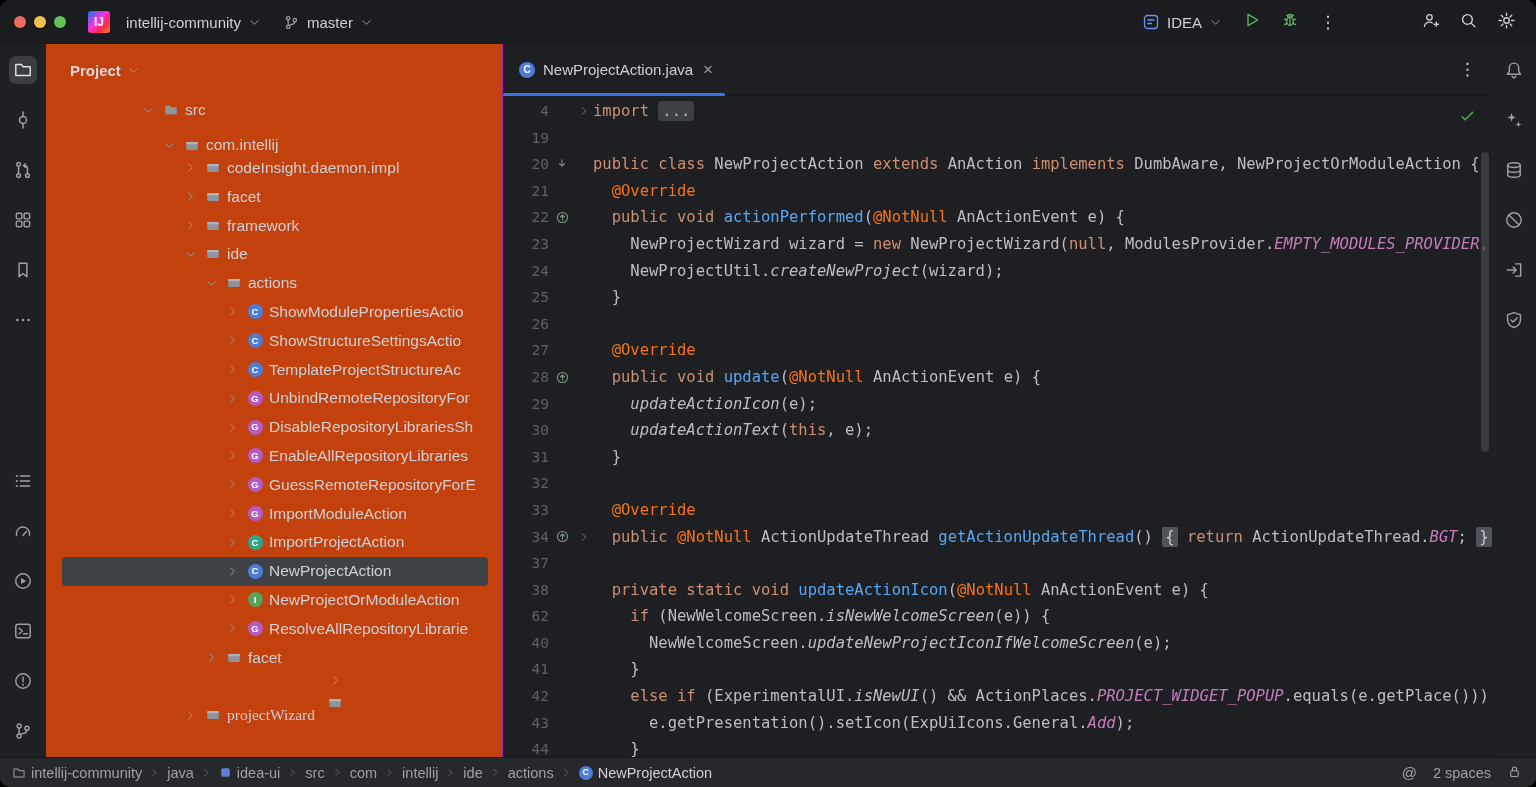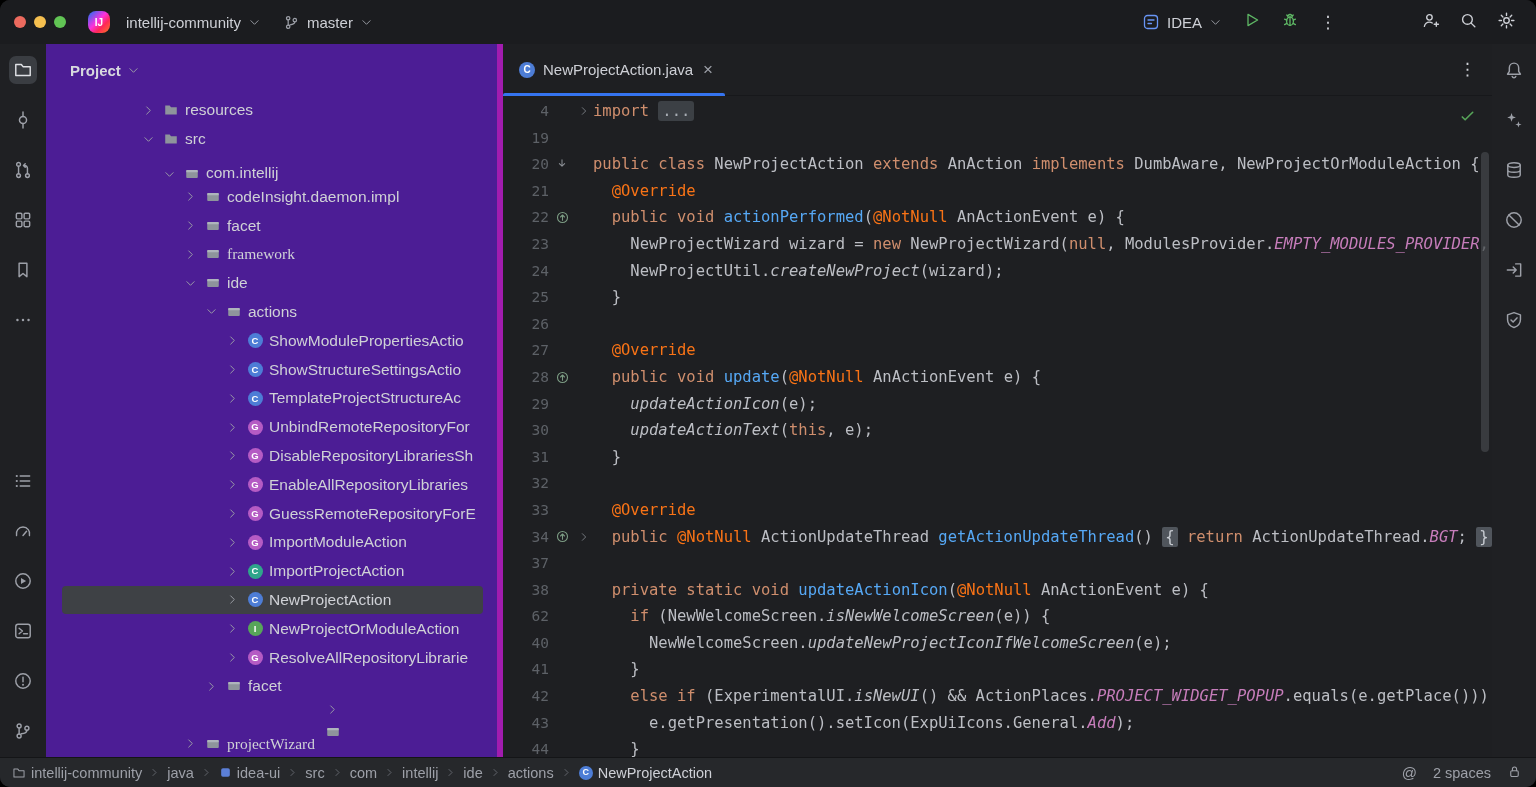--- a/index.html
+++ b/index.html
@@ -6,38 +6,38 @@
   html,body{width:1536px;height:787px;overflow:hidden;background:#000;}
   body{font-family:"Liberation Sans",sans-serif;-webkit-font-smoothing:antialiased;color:#bcbec4}
   .window{width:1536px;height:787px;background:#1e1f22;border-radius:10px;overflow:hidden;display:flex;flex-direction:column}
   button{background:none;border:0;color:inherit;font:inherit;cursor:default}
 
   
   .titlebar{height:44px;flex:0 0 44px;background:#1b1c1f;display:flex;align-items:center;padding:0 14px 0 14px;gap:6px}
   .traffic{display:flex;gap:8px;margin-right:16px}
   .tl{width:12px;height:12px;border-radius:50%;display:inline-block}
   .tl.red{background:#ec6a5e}.tl.yellow{background:#f5bf4f}.tl.green{background:#61c454}
-  .app-logo{width:22px;height:22px;border-radius:8px;background:linear-gradient(135deg,#1172f8,#fc31dd 45%,#fe2857 68%,#fd7923);color:#fff;font-size:10px;font-weight:bold;display:flex;align-items:center;justify-content:center;margin-right:2px;flex:0 0 22px}
+  .app-logo{width:22px;height:22px;border-radius:3px;background:linear-gradient(135deg,#1172f8,#fc31dd 45%,#fe2857 68%,#fd7923);color:#fff;font-size:12px;font-weight:bold;display:flex;align-items:center;justify-content:center;margin-right:2px;flex:0 0 22px}
   .tb-widget{display:inline-flex;align-items:center;gap:7px;padding:5px 8px;border-radius:7px;color:#ced0d6;font-size:15px}
   .tb-iconbtn{display:inline-flex;align-items:center;justify-content:center;width:32px;height:32px;border-radius:7px;color:#ced0d6}
   .tb-spacer{flex:1}
   .chev-icon{display:inline-flex;color:#9da0a8}
   .kebab{font-size:17px;color:#ced0d6}
   .gap-right{margin-left:64px}
 
   
   .main{flex:1;display:flex;min-height:0}
   .strip{width:46px;flex:0 0 46px;background:#1f2023;display:flex;flex-direction:column;align-items:center;padding:12px 0;gap:22px}
   .strip.right-strip{width:44px;flex-basis:44px}
   .sicon{width:28px;height:28px;border-radius:7px;display:flex;align-items:center;justify-content:center;color:#9da0a8;flex:0 0 auto}
   .sicon.active{background:#3a3d42;color:#dfe1e5}
   .sicon.push{margin-top:auto}
 
   
-  .project{width:457px;flex:0 0 457px;background:#4c1d95;border-right:6px solid #a21caf;display:flex;flex-direction:column;overflow:hidden}
+  .project{width:457px;flex:0 0 457px;background:#c2410c;border-right:1px solid #a21caf;display:flex;flex-direction:column;overflow:hidden}
   .panel-head{height:52px;flex:0 0 52px;display:flex;align-items:center;gap:6px;padding-left:24px;color:#d7d9de;font-weight:bold;font-size:15px}
   .tree{flex:1;overflow:hidden;padding:0 14px 0 16px;font-size:15.5px;color:#cfd1d6}
   .tree-row{display:flex;align-items:center;height:28.8px;border-radius:4px;gap:5px}
   .tree-row.selected{background:#3e4145}
   .chev{width:17px;height:16px;flex:0 0 17px;display:flex;align-items:center;justify-content:center;color:#9da0a8}
   .titem-icon{width:18px;height:16px;flex:0 0 18px;display:flex;align-items:center;justify-content:center}
   .tlabel{white-space:nowrap;overflow:hidden}
   .cicon{width:15px;height:15px;border-radius:50%;display:inline-flex;align-items:center;justify-content:center;font-size:9.5px;font-weight:bold;color:#fff;line-height:1}
 
   
@@ -275,51 +275,38 @@
         <span class="chev-icon" id="chev4">
             <svg width="13" height="13" viewBox="0 0 18 18" fill="none" stroke="currentColor" stroke-width="1.3" stroke-linecap="round" stroke-linejoin="round">
               <path d="M4 6.5l5 5 5-5"></path>
             </svg>
           </span>
       </div>
       <div class="tree" id="tree">
           <div class="tree-row" style="padding-left: 78px;">
             <span class="chev">
               <svg width="13" height="13" viewBox="0 0 18 18" fill="none" stroke="currentColor" stroke-width="1.3" stroke-linecap="round" stroke-linejoin="round">
-                <path d="M6.5 4l5 5-5 5"></path>
+                <path d="M4 6.5l5 5 5-5"></path>
               </svg>
             </span>
             <span class="titem-icon">
               <svg width="16" height="16" viewBox="0 0 18 18" fill="none" stroke="currentColor" stroke-width="1.3" stroke-linecap="round" stroke-linejoin="round">
                 <path d="M2.5 4h5l1.5 2h6.5v8h-13z" fill="#8E949C" stroke="none"></path>
               </svg>
             </span>
-            <span class="tlabel">resources</span>
-          </div>
-          <div class="tree-row" style="padding-left: 78px;">
+            <span class="tlabel">src</span>
+          </div>
+          <div class="tree-row" style="padding-left: 99px; align-items: flex-end;">
             <span class="chev">
               <svg width="13" height="13" viewBox="0 0 18 18" fill="none" stroke="currentColor" stroke-width="1.3" stroke-linecap="round" stroke-linejoin="round">
                 <path d="M4 6.5l5 5 5-5"></path>
               </svg>
             </span>
             <span class="titem-icon">
               <svg width="16" height="16" viewBox="0 0 18 18" fill="none" stroke="currentColor" stroke-width="1.3" stroke-linecap="round" stroke-linejoin="round">
-                <path d="M2.5 4h5l1.5 2h6.5v8h-13z" fill="#8E949C" stroke="none"></path>
-              </svg>
-            </span>
-            <span class="tlabel">src</span>
-          </div>
-          <div class="tree-row" style="padding-left: 99px; align-items: flex-end;">
-            <span class="chev">
-              <svg width="13" height="13" viewBox="0 0 18 18" fill="none" stroke="currentColor" stroke-width="1.3" stroke-linecap="round" stroke-linejoin="round">
-                <path d="M4 6.5l5 5 5-5"></path>
-              </svg>
-            </span>
-            <span class="titem-icon">
-              <svg width="16" height="16" viewBox="0 0 18 18" fill="none" stroke="currentColor" stroke-width="1.3" stroke-linecap="round" stroke-linejoin="round">
                 <rect x="2.5" y="4.5" width="13" height="9" rx="1" fill="#8E949C" stroke="none"></rect>
                 <rect x="2.5" y="4.5" width="13" height="2.6" rx="1" fill="#AEB4BC" stroke="none"></rect>
               </svg>
             </span>
             <span class="tlabel">com.intellij</span>
           </div>
           <div class="tree-row" style="padding-left: 120px;">
             <span class="chev">
               <svg width="13" height="13" viewBox="0 0 18 18" fill="none" stroke="currentColor" stroke-width="1.3" stroke-linecap="round" stroke-linejoin="round">
                 <path d="M6.5 4l5 5-5 5"></path>
@@ -340,21 +327,21 @@
               </svg>
             </span>
             <span class="titem-icon">
               <svg width="16" height="16" viewBox="0 0 18 18" fill="none" stroke="currentColor" stroke-width="1.3" stroke-linecap="round" stroke-linejoin="round">
                 <rect x="2.5" y="4.5" width="13" height="9" rx="1" fill="#8E949C" stroke="none"></rect>
                 <rect x="2.5" y="4.5" width="13" height="2.6" rx="1" fill="#AEB4BC" stroke="none"></rect>
               </svg>
             </span>
             <span class="tlabel">facet</span>
           </div>
-          <div class="tree-row" style="padding-left: 120px; font-family: Liberation Serif, serif;">
+          <div class="tree-row" style="padding-left: 120px;">
             <span class="chev">
               <svg width="13" height="13" viewBox="0 0 18 18" fill="none" stroke="currentColor" stroke-width="1.3" stroke-linecap="round" stroke-linejoin="round">
                 <path d="M6.5 4l5 5-5 5"></path>
               </svg>
             </span>
             <span class="titem-icon">
               <svg width="16" height="16" viewBox="0 0 18 18" fill="none" stroke="currentColor" stroke-width="1.3" stroke-linecap="round" stroke-linejoin="round">
                 <rect x="2.5" y="4.5" width="13" height="9" rx="1" fill="#8E949C" stroke="none"></rect>
                 <rect x="2.5" y="4.5" width="13" height="2.6" rx="1" fill="#AEB4BC" stroke="none"></rect>
               </svg>

